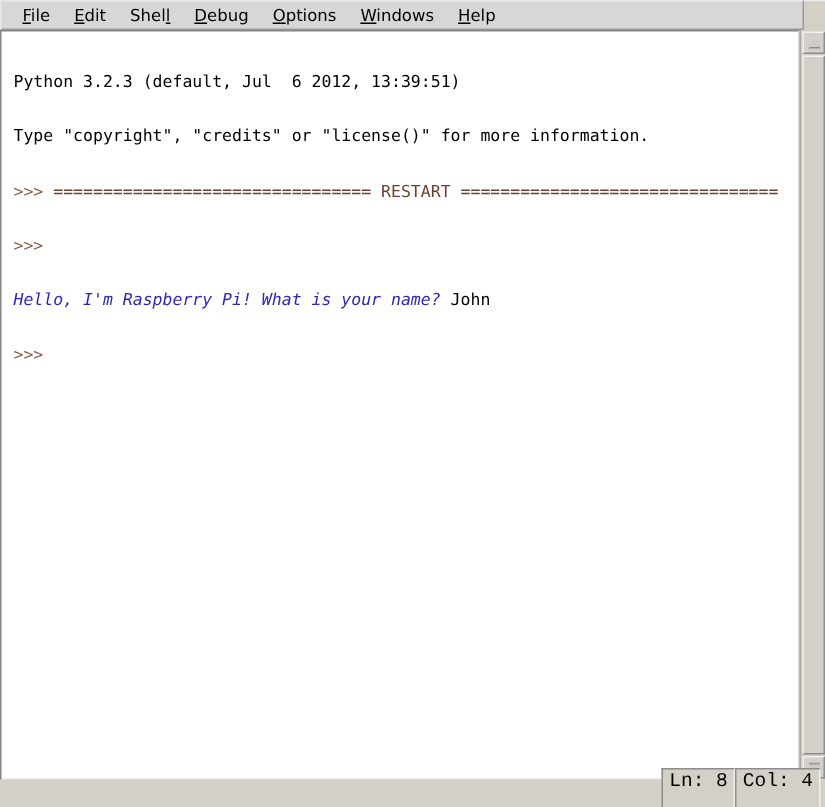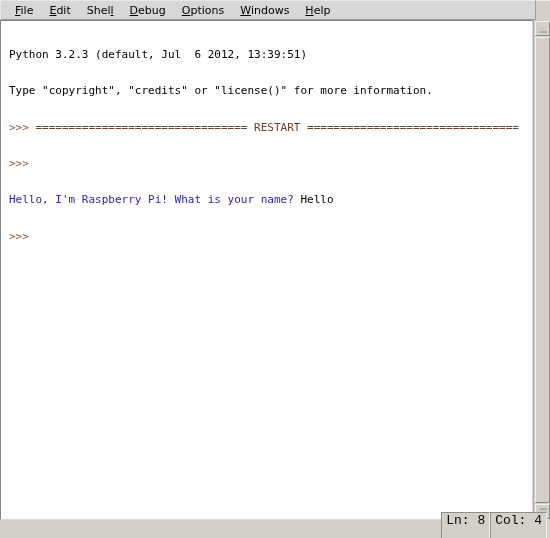--- a/index.html
+++ b/index.html
@@ -85,21 +85,21 @@
     font-family: "DejaVu Sans Mono", monospace;
     font-size: 11px;
     line-height: 12.1px;
     white-space: pre;
     letter-spacing: 0px;
   }
   .ln { display: block; height: 12.1px; }
   .c-stdout { color: #000000; }
   .c-stderr { color: #6d3f2f; }
   .c-prompt { color: #8a5a44; }
-  .c-out    { color: #2d26b8; }
+  .c-out    { color: #2d26b8; font-style: italic; }
   .c-input  { color: #000000; }
 
   
   .scrollbar {
     position: absolute;
     left: 533px;
     top: 20px;
     width: 17px;
     height: 500px;
     background: #d4d0c8;
@@ -206,21 +206,21 @@
     <div class="menu-item"><span class="mn">H</span>elp</div>
   </div>
   <div class="menubar-filler"></div>
 
   <div class="text-wrap">
     <div class="console">
       <span class="ln c-stdout">Python 3.2.3 (default, Jul  6 2012, 13:39:51)</span>
       <span class="ln c-stdout">Type "copyright", "credits" or "license()" for more information.</span>
       <span class="ln"><span class="c-prompt">&gt;&gt;&gt; </span><span class="c-stderr">================================ RESTART ================================</span></span>
       <span class="ln"><span class="c-prompt">&gt;&gt;&gt; </span></span>
-      <span class="ln"><span class="c-out">Hello, I'm Raspberry Pi! What is your name? </span><span class="c-input">Hello</span></span>
+      <span class="ln"><span class="c-out">Hello, I'm Raspberry Pi! What is your name? </span><span class="c-input">John</span></span>
       <span class="ln"><span class="c-prompt">&gt;&gt;&gt; </span></span>
     </div>
   </div>
 
   <div class="scrollbar">
     <div class="sb-btn up">
       <span class="sb-arrow"></span>
     </div>
     <div class="sb-trough">
       <div class="sb-thumb"></div>

